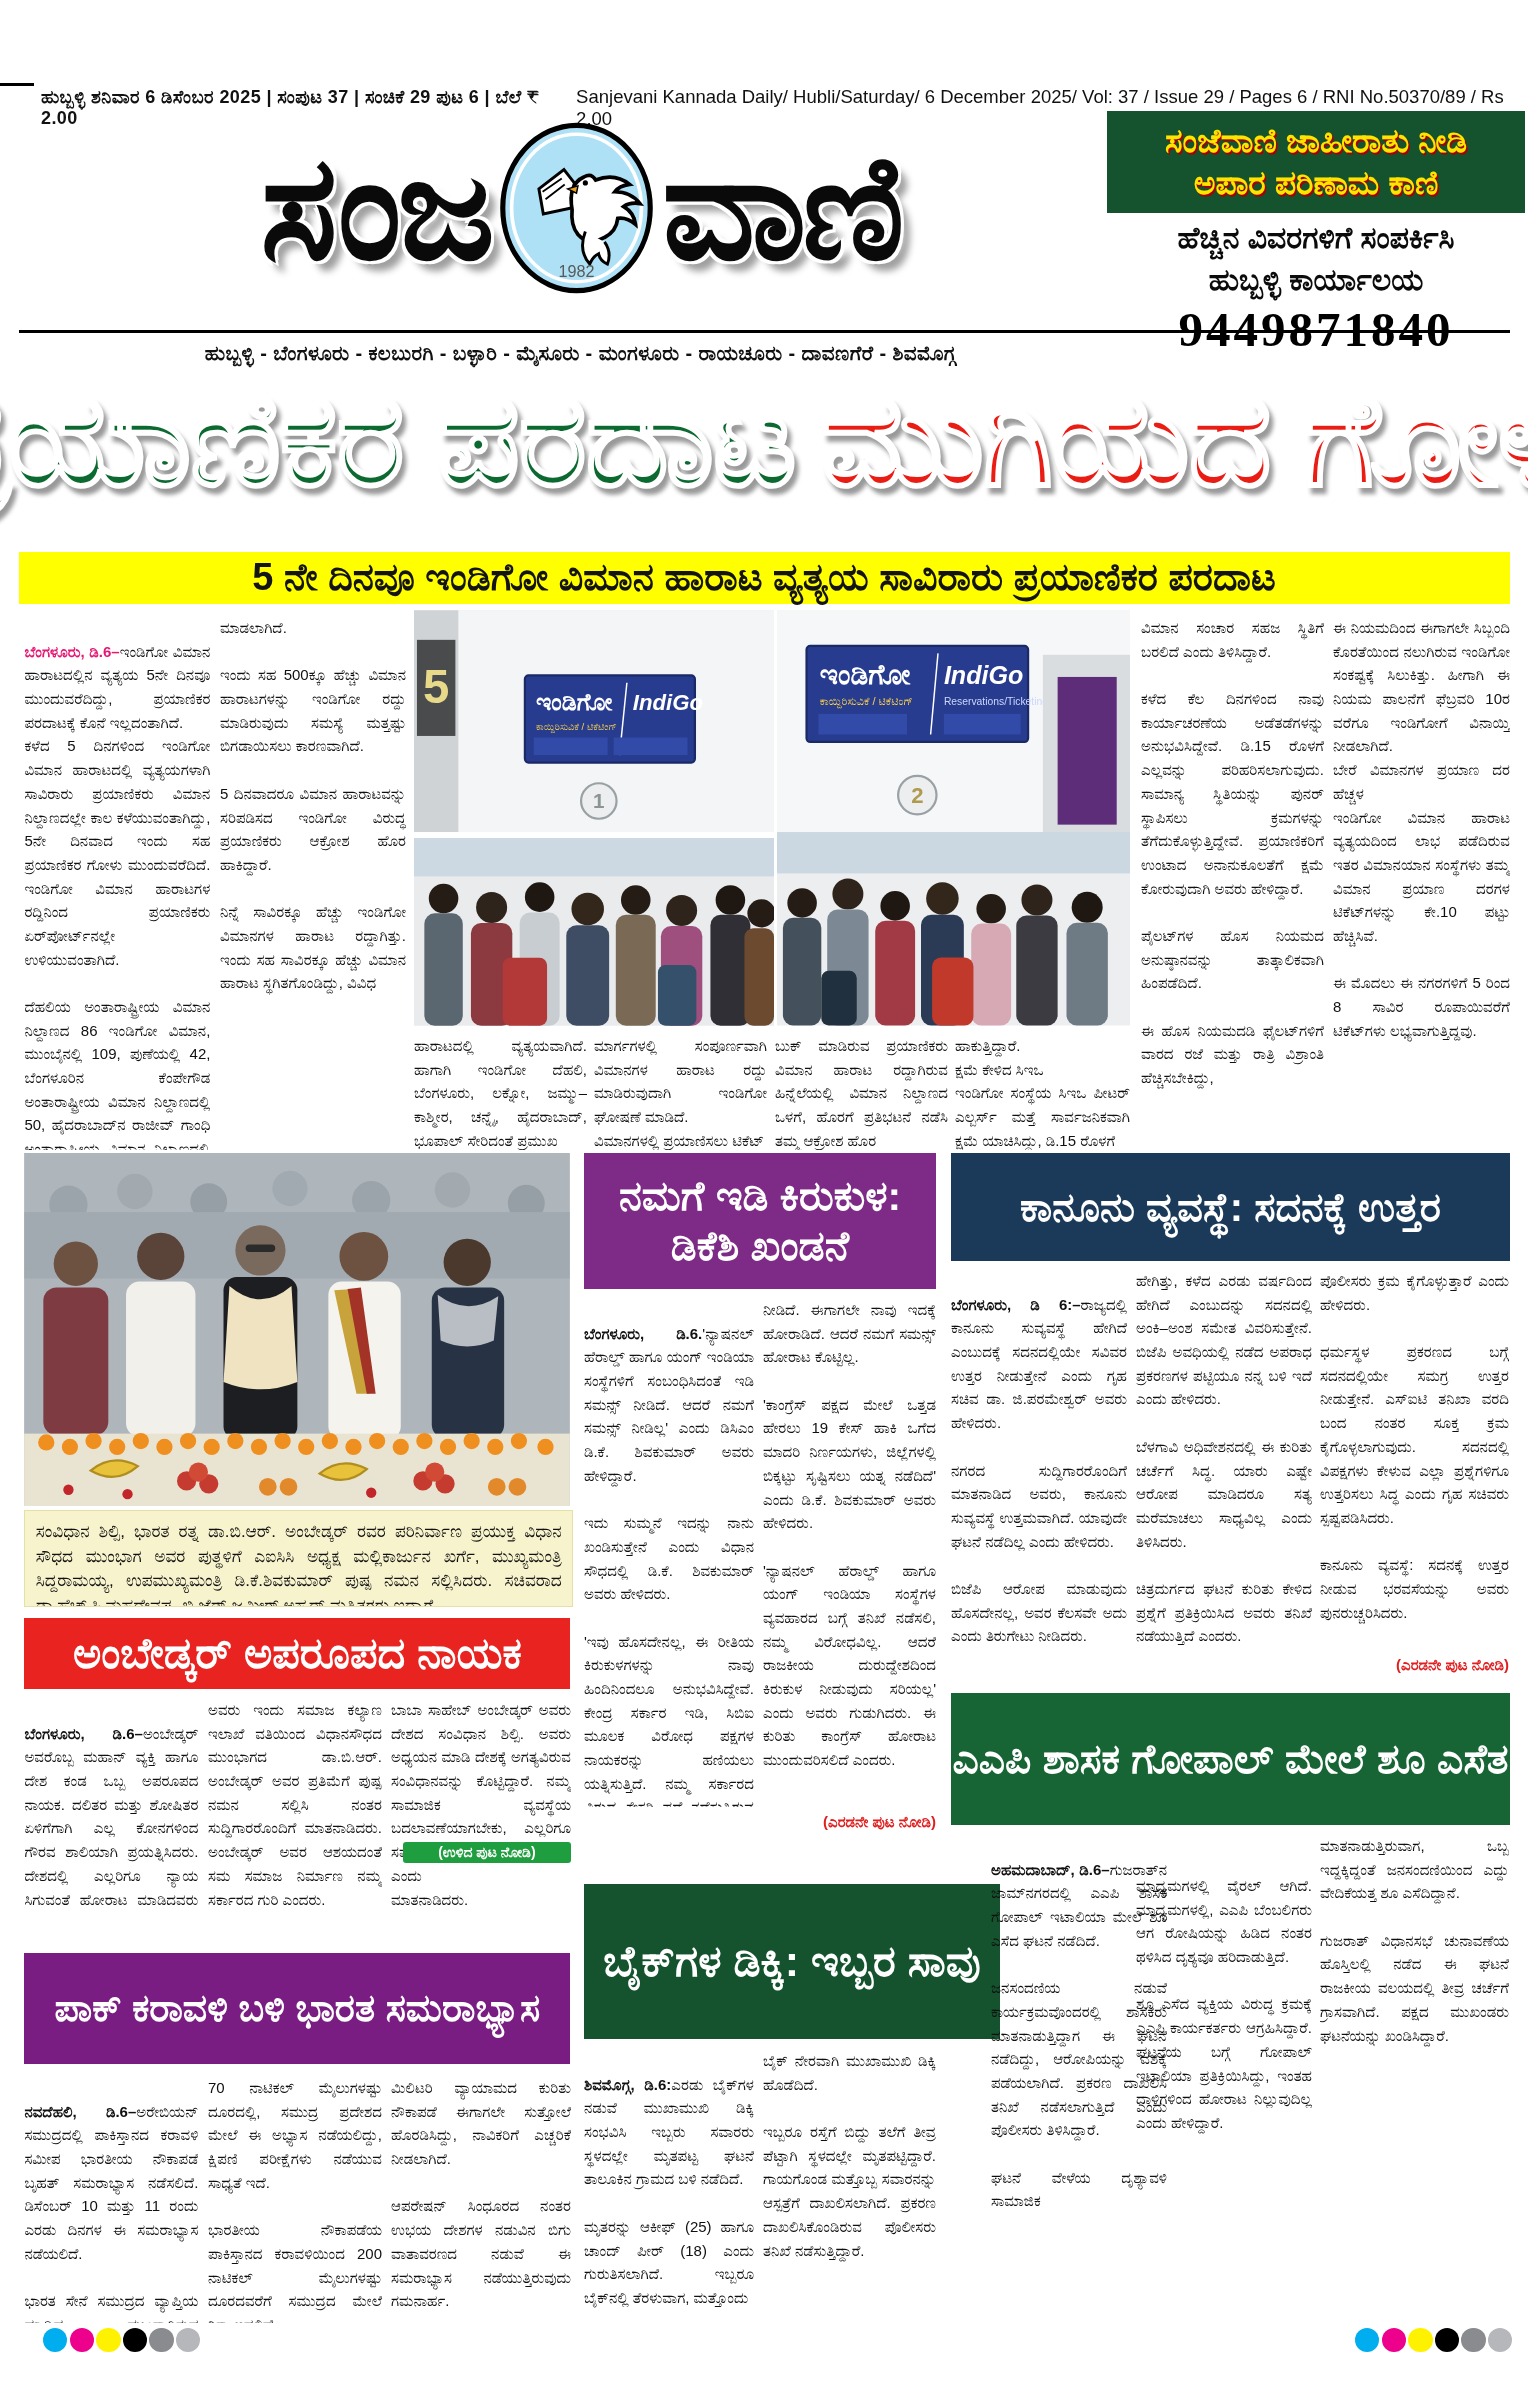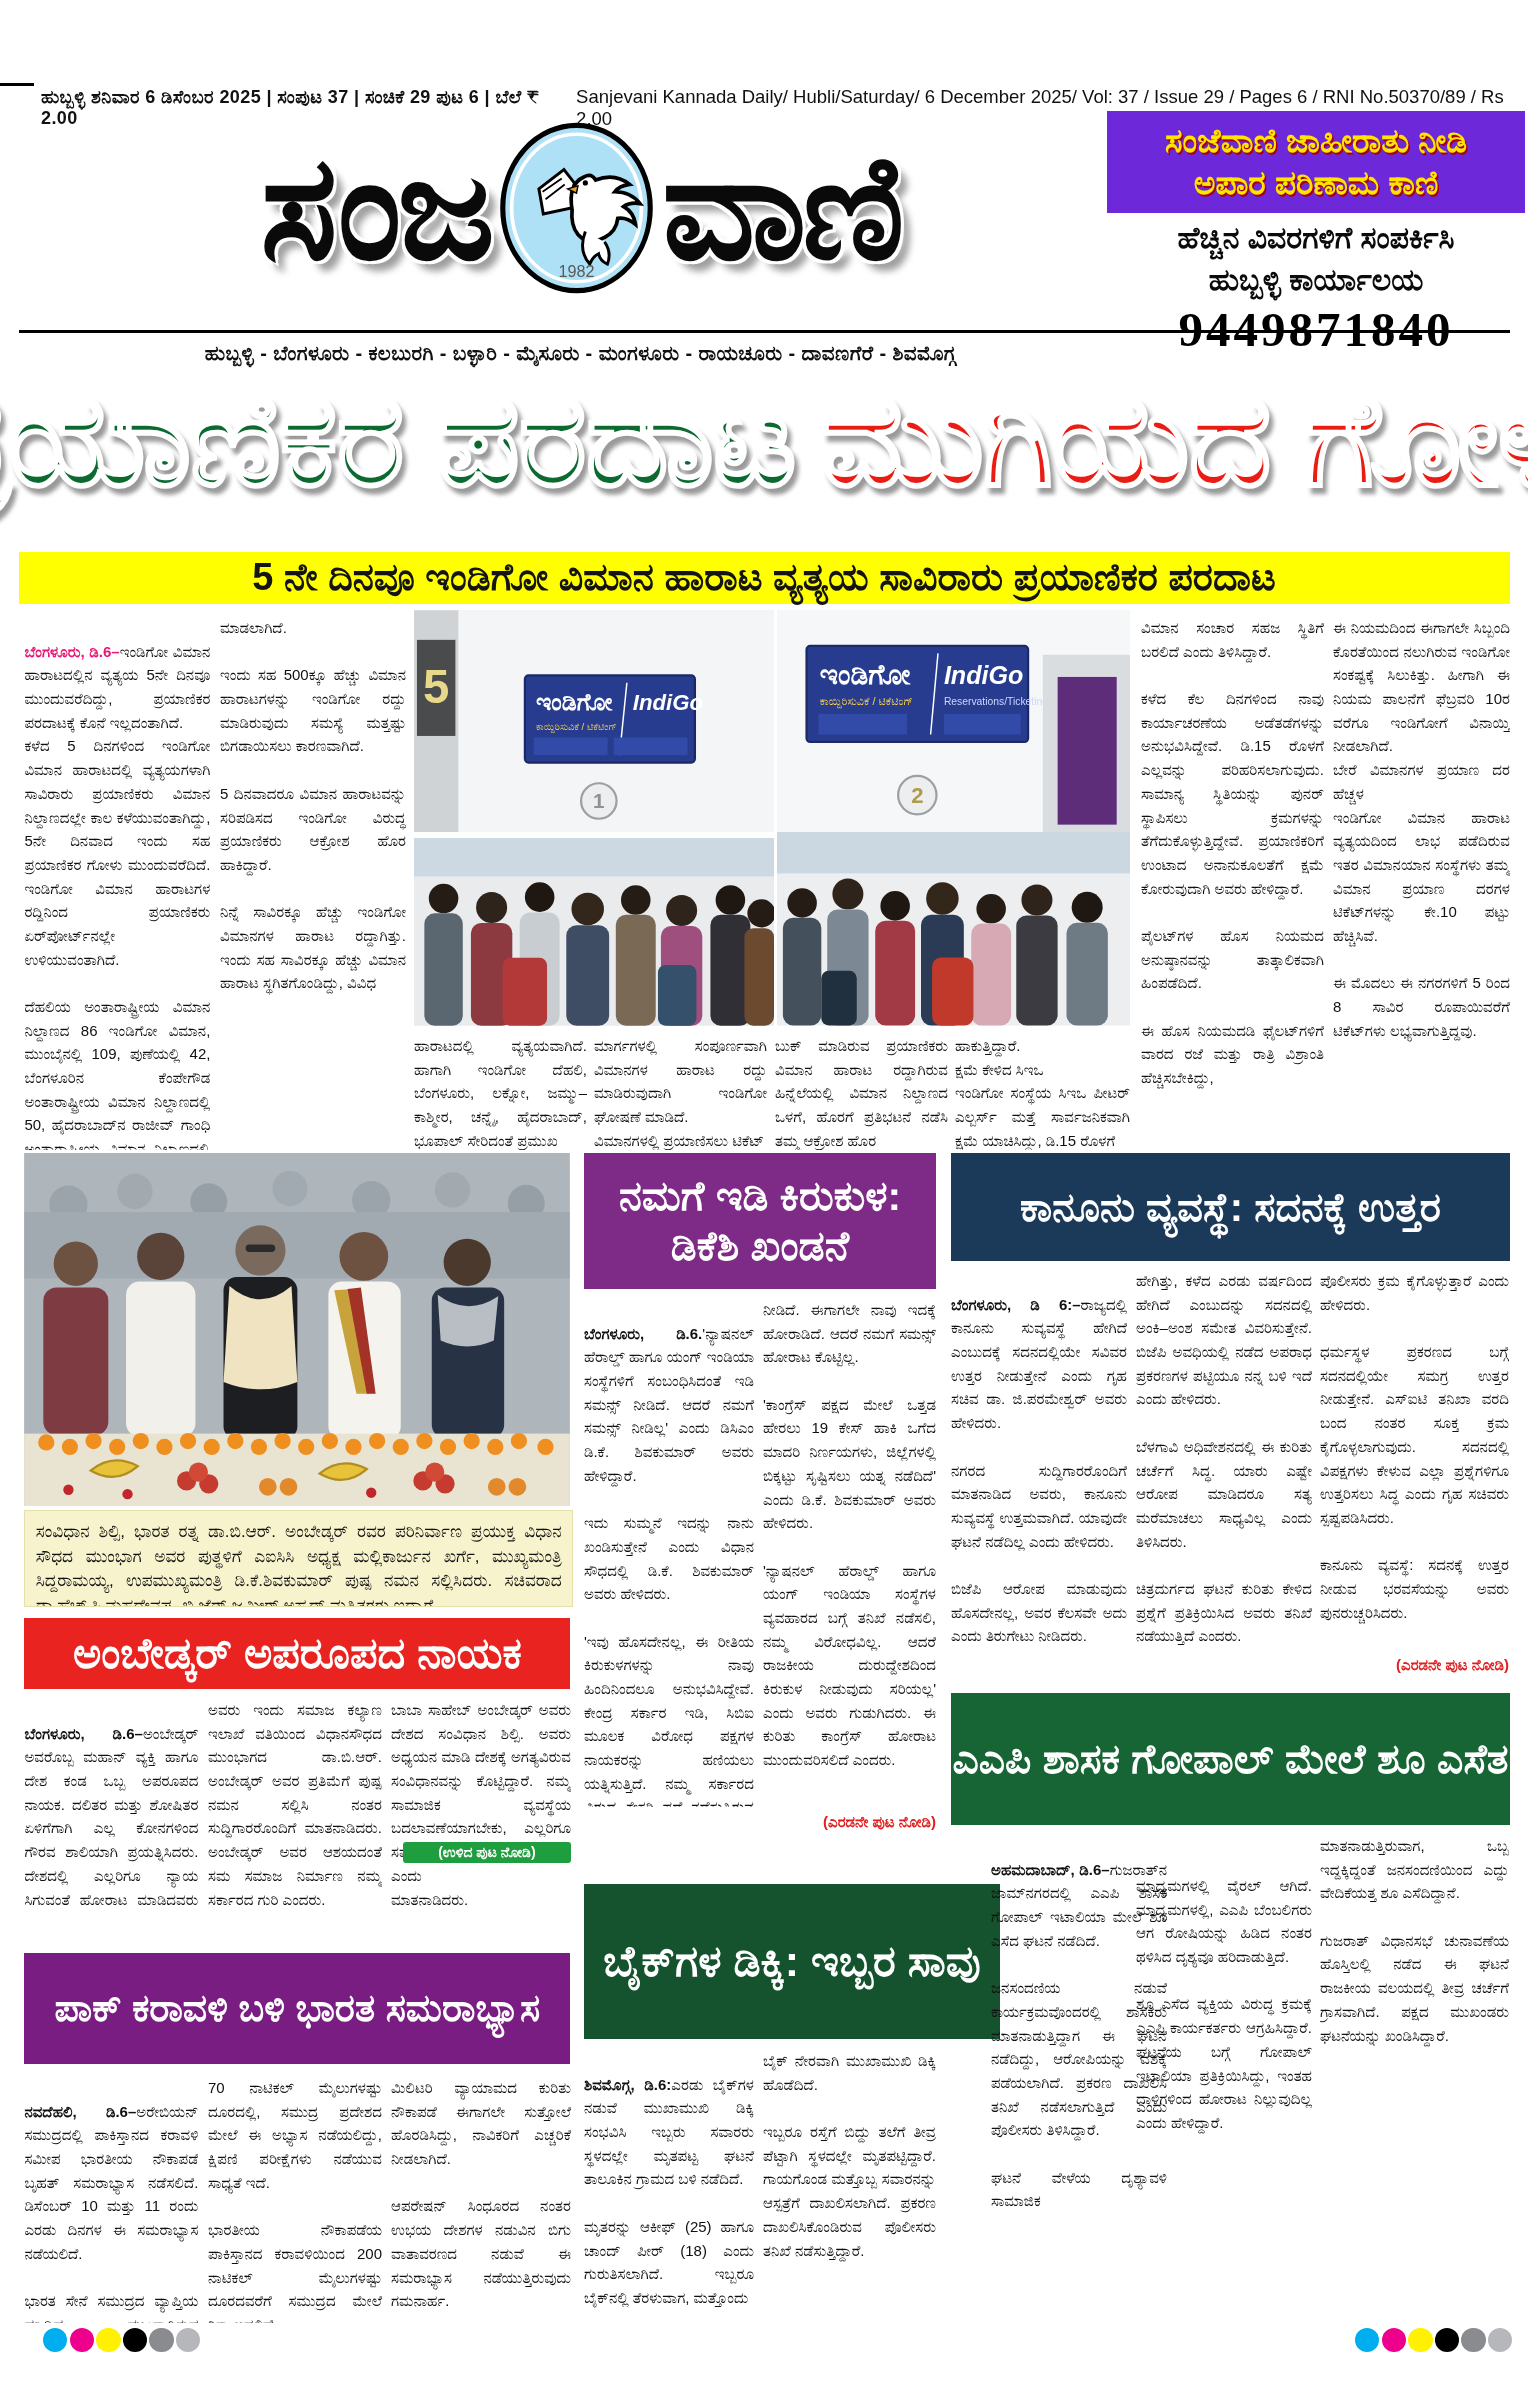--- a/index.html
+++ b/index.html
@@ -11,21 +11,21 @@
   .topbar .kn{font-size:18px;font-weight:700;letter-spacing:0.4px;}
   .topbar .en{font-size:18.5px;font-weight:500;margin-left:16px;}
   .fold{left:0;top:83px;width:34px;height:3px;background:#000;}
   
   .logorow{left:52px;top:120px;width:1057px;height:176px;display:flex;align-items:center;justify-content:center;gap:7.4px;}
   .logotext{font-size:145px;line-height:1;font-weight:900;letter-spacing:-4.4px;color:#0a0a0a;
     text-shadow:-3px -3px 0 #fff,3px -3px 0 #fff,-3px 3px 0 #fff,3px 3px 0 #fff,9px 10.4px 7.4px rgba(0,0,0,.38);}
   .cities{left:52px;top:296px;width:1057px;text-align:center;font-size:20px;font-weight:700;letter-spacing:0.4px;margin-top:46px;}
   
   .adbox{left:1107px;top:111px;width:418px;}
-  .adred{background:#6d28d9;color:#ffe400;font-size:33px;font-weight:800;text-align:center;
+  .adred{background:#14532d;color:#ffe400;font-size:33px;font-weight:800;text-align:center;
          line-height:1.28;padding:9px 3px;text-shadow:1.5px 1.5px 0 #a80000;}
   .adline{font-size:30px;font-weight:700;text-align:center;margin-top:7.4px;color:#0b0b0b;}
   .adphone{font-family:"Liberation Serif",serif;font-size:49px;font-weight:900;text-align:center;
            letter-spacing:3px;margin-top:3px;color:#000;}
   .rule{left:18.5px;top:330px;width:1491px;height:3px;background:#000;}
   
   .mainhead{left:0;top:334px;width:1528px;height:216px;display:flex;align-items:center;justify-content:center;
             font-size:129px;font-weight:900;letter-spacing:-1.5px;white-space:nowrap;
             filter:drop-shadow(4.4px 6px 2.2px rgba(0,0,0,.4));}
   .hl-green{color:#0c6a31;-webkit-text-stroke:1.8px #fff;margin-right:25px;}

